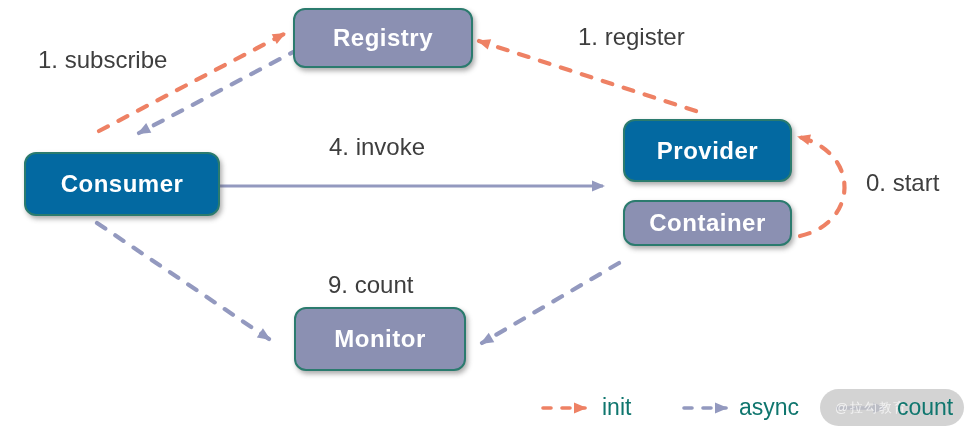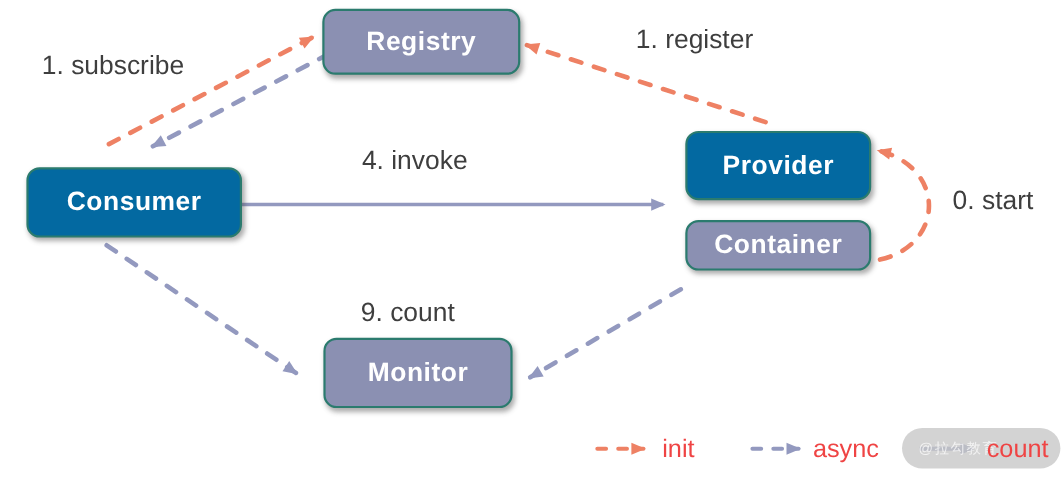--- a/index.html
+++ b/index.html
@@ -16,21 +16,21 @@
     box-shadow:2px 3px 5px rgba(70,70,70,0.45);
     box-sizing:border-box;
   }
   .node.orange { background:#0369a1; }
   .node.purple { background:#8b90b2; }
   .edge-label {
     position:absolute; z-index:3; color:#3e3e3e; font-size:24px;
     white-space:nowrap; line-height:1.1;
   }
   .legend-label {
-    position:absolute; z-index:3; color:#ef4444; font-size:23px;
+    position:absolute; z-index:3; color:#0f766e; font-size:23px;
     white-space:nowrap; line-height:1.1;
   }
   .watermark {
     position:absolute; z-index:4; left:820px; top:389px; width:144px; height:37px;
     background:rgba(199,199,199,0.78); border-radius:19px;
     display:flex; align-items:center; padding-left:15px; box-sizing:border-box;
     color:rgba(255,255,255,0.72); font-size:13px; letter-spacing:1.5px;
   }
   .legend-sync { z-index:5; }
 </style>

